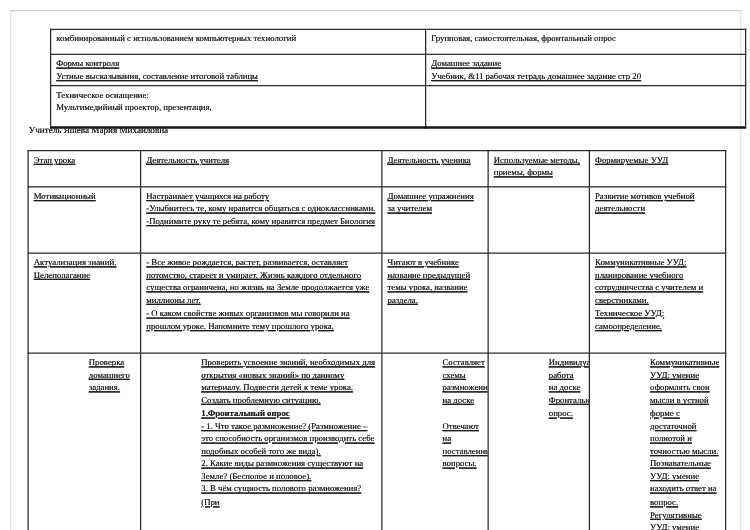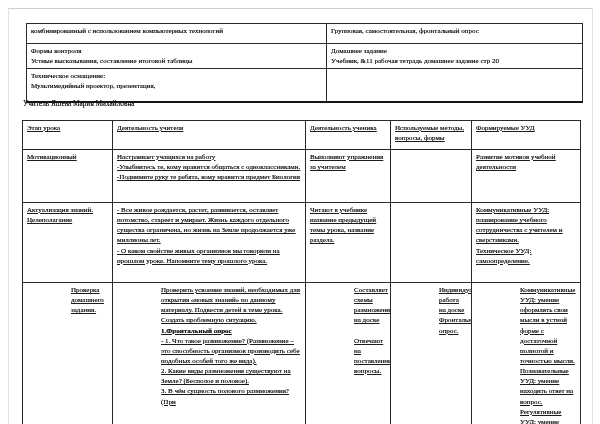--- a/index.html
+++ b/index.html
@@ -17,24 +17,24 @@
     font-size:7px;line-height:1.45;
   }
   .doc-table td{
     border:1px solid #2a2a2a;vertical-align:top;padding:2px 4px;
     overflow:hidden;
   }
   
   .doc-table td, .teacher-line{ text-shadow:0 0 .45px rgba(20,20,20,.8); }
 
   
-  #info-table{left:26px;top:23px;width:556px;border:1.5px solid #222;border-bottom:2.5px solid #161616;}
+  #info-table{left:40px;top:23px;width:556px;border:1.5px solid #222;border-bottom:2.5px solid #161616;}
   #info-table col.c1{width:300px;} #info-table col.c2{width:256px;}
   #info-table tr.r1 td{height:15px;}
-  #info-table tr.r2 td{height:20px;}
+  #info-table tr.r2 td{height:20px;text-decoration:underline;}
   #info-table tr.r3 td{height:28px;margin-top:12px;}
 
   .teacher-line{
     position:absolute;left:23px;top:99px;font-size:7.3px;font-weight:normal;
   }
 
   
   #lesson-table{left:22px;top:120px;width:558px;border:1.5px solid #222;text-decoration:underline;}
   #lesson-table col.c1{width:90px;}
   #lesson-table col.c2{width:193px;}
@@ -104,38 +104,38 @@
     <td>
           <div class="p">Этап урока</div>
         </td>
     <td>
           <div class="p">Деятельность учителя</div>
         </td>
     <td>
           <div class="p">Деятельность ученика</div>
         </td>
     <td>
-          <div class="p">Используемые методы, вопросы, формы</div>
+          <div class="p">Используемые методы, приемы, формы</div>
         </td>
     <td>
           <div class="p">Формируемые УУД</div>
         </td>
   </tr>
 
   <tr class="row1">
     <td>
       <div class="p">Мотивационный</div>
     </td>
     <td>
       <div class="p">Настраивает учащихся на работу</div>
       <div class="p">-Улыбнитесь те, кому нравится общаться с одноклассниками.</div>
       <div class="p">-Поднимите руку те ребята, кому нравится предмет Биология</div>
     </td>
     <td>
-      <div class="p">Выполняют упражнения за учителем</div>
+      <div class="p">Домашнее упражнения за учителем</div>
     </td>
     <td></td>
     <td>
       <div class="p">Развитие мотивов учебной деятельности</div>
     </td>
   </tr>
 
   <tr class="row2">
     <td>
       <div class="p">Актуализация знаний. Целеполагание</div>

